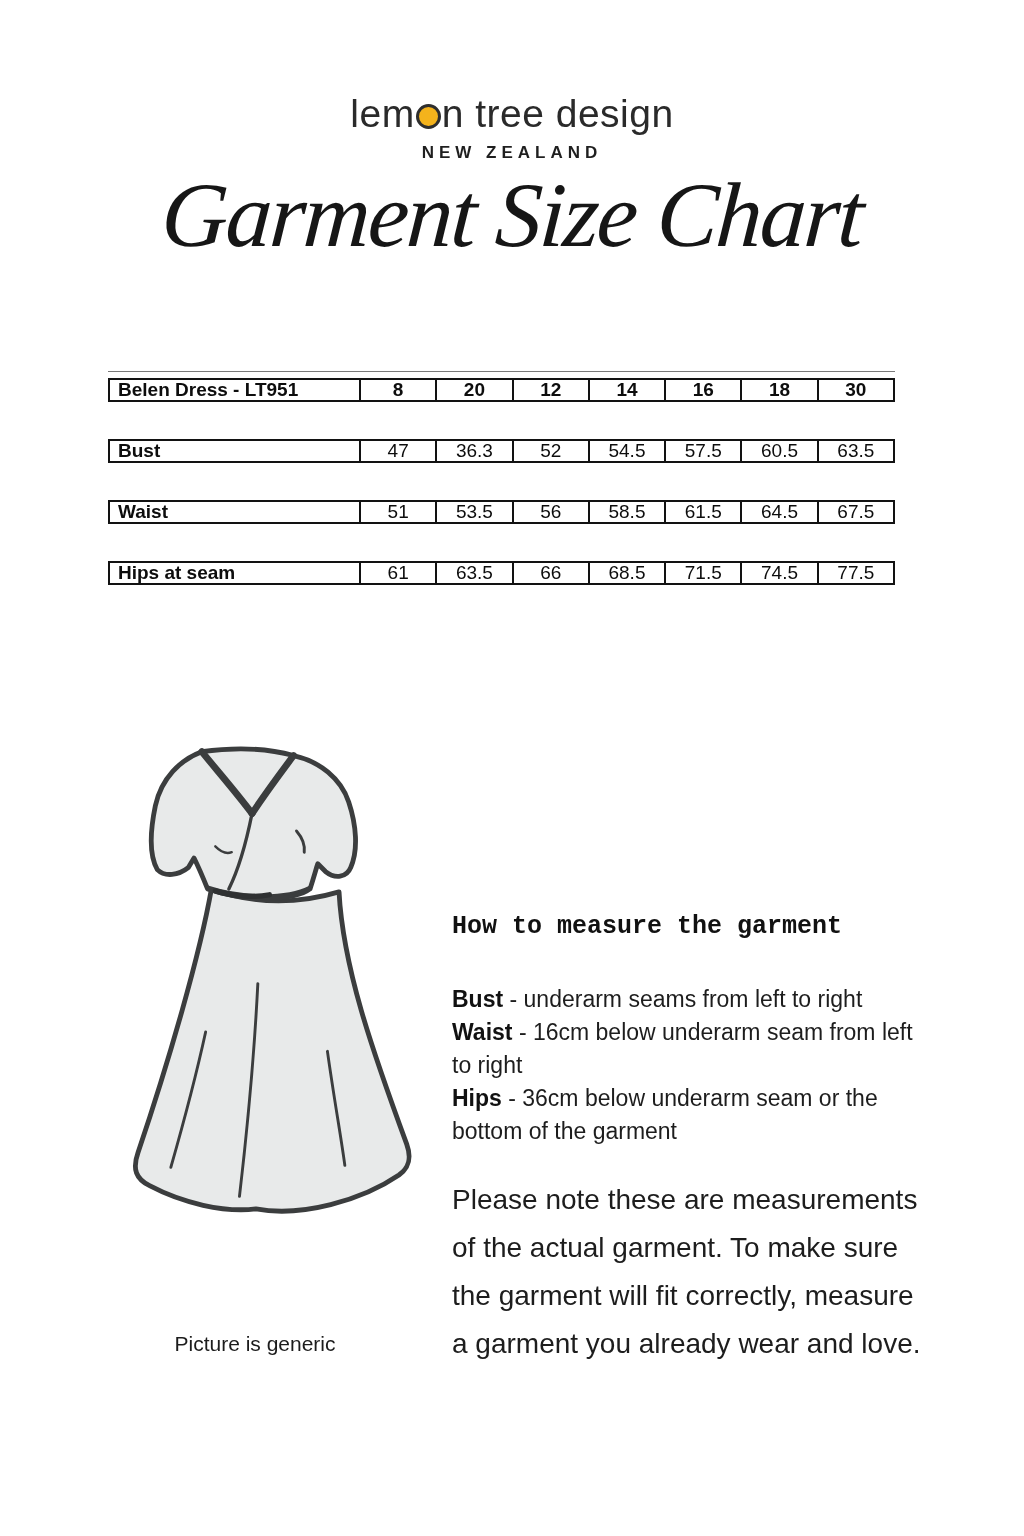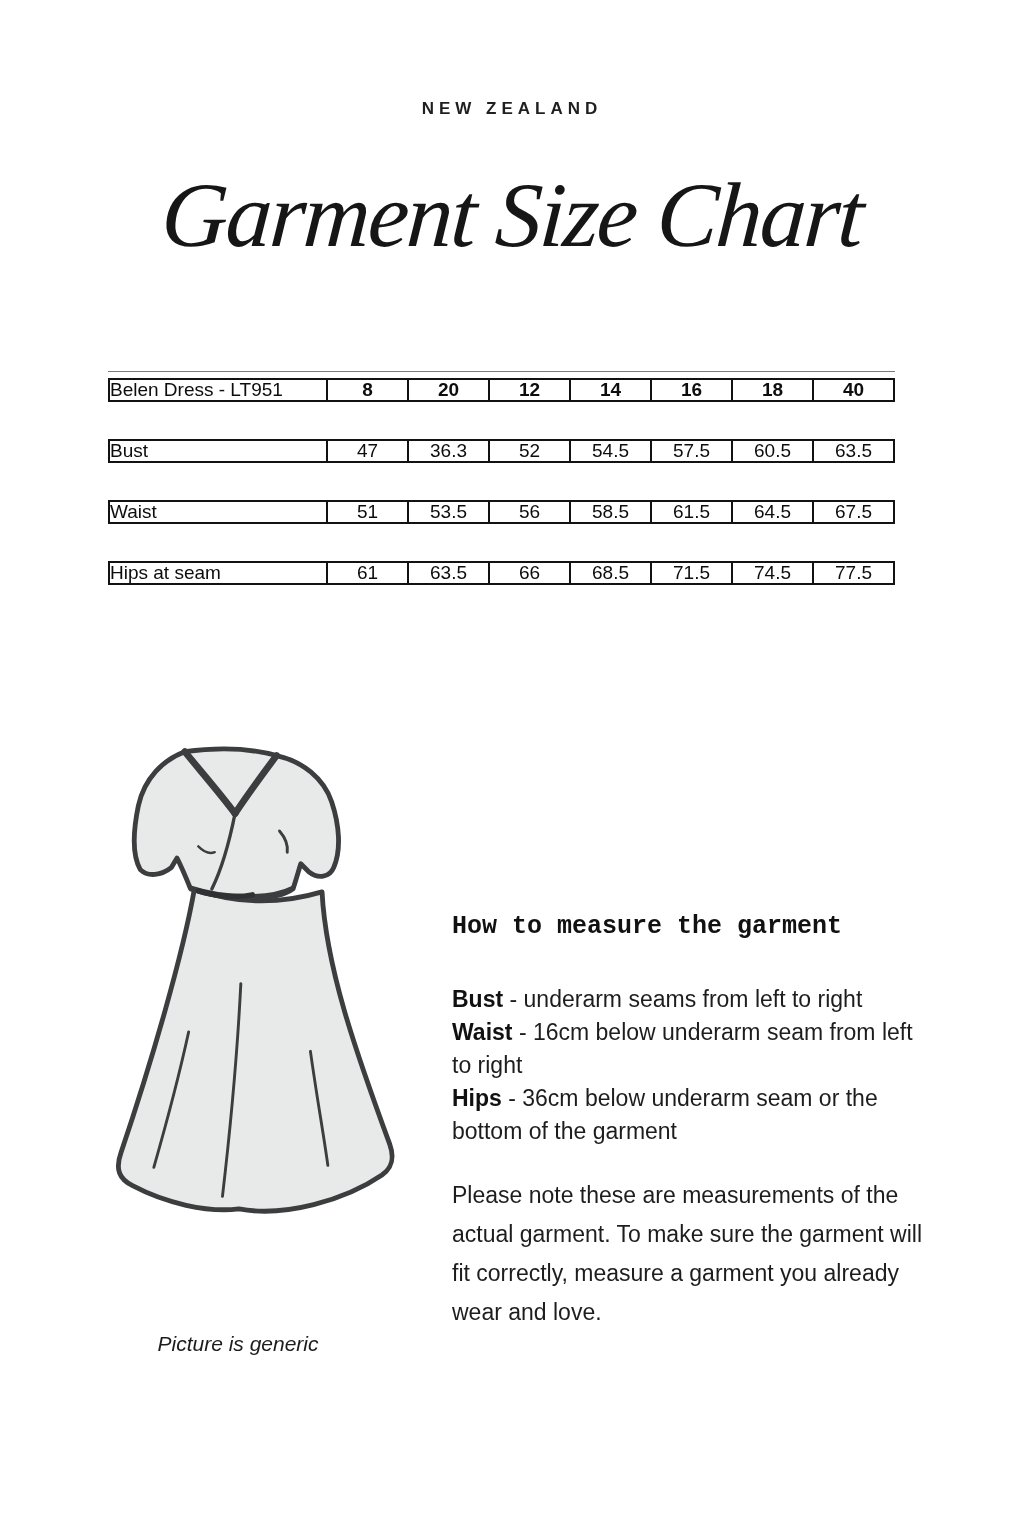--- a/index.html
+++ b/index.html
@@ -20,59 +20,60 @@
                   font-size:92px; letter-spacing:-2px; color:#161616; transform:skewX(-4deg); }
 
   
   .size-table { position:absolute; left:108px; top:371px; width:787px; }
   .topline { border-top:1px solid #7a7a7a; margin-bottom:6px; }
   .trow { display:flex; height:24px; border:2px solid #121212; background:#fff; }
   .trow.gap { margin-top:37px; }
   .cell { display:flex; align-items:center; justify-content:center;
           border-left:2px solid #121212; font-size:19px; color:#0d0d0d; overflow:hidden; }
   .cell:first-child { border-left:none; }
-  .cell.label { width:216px; justify-content:flex-start; padding-left:0; font-weight:normal; }
+  .cell.label { width:249px; justify-content:flex-start; padding-left:8px; font-weight:bold; }
   .cell.num { flex:1; }
   .trow.header .cell.num { font-weight:bold; }
 
   
-  .dress-figure { position:absolute; left:100px; top:742px; width:330px;font-style:italic; }
+  .dress-figure { position:absolute; left:117px; top:742px; width:330px; }
   .dress-figure svg { display:block; }
   .dress-caption { margin-top:10px; width:276px; text-align:center; font-size:21px; color:#1c1c1c; }
 
   
   .howto { position:absolute; left:452px; top:912px; width:474px; color:#1d1d1d; }
   .howto h2 { font-size:25px; font-weight:bold; color:#111;font-family:Liberation Mono, monospace; }
   .defs { margin-top:42px; font-size:23px; line-height:33px; }
   .def-term { font-weight:bold; color:#111; }
-  .note { margin-top:28px; font-size:23px; line-height:39px; }
+  .note { margin-top:28px; font-size:28px; line-height:48px; }
 </style>
 </head>
 <body>
 
 <div class="page">
 
   <header class="brand">
+    <div class="brand-logo"><span>lem</span><span class="lemon-dot"></span><span>n tree design</span></div>
     <div class="brand-sub">NEW ZEALAND</div>
   </header>
 
   <h1 class="script-title">Garment Size Chart</h1>
 
   <div class="size-table">
     <div class="topline"></div>
 
     <div class="trow header">
       <div class="cell label">Belen Dress - LT951</div>
       <div class="cell num">8</div>
       <div class="cell num">20</div>
       <div class="cell num">12</div>
       <div class="cell num">14</div>
       <div class="cell num">16</div>
       <div class="cell num">18</div>
-      <div class="cell num">40</div>
+      <div class="cell num">30</div>
     </div>
 
     <div class="trow gap">
       <div class="cell label">Bust</div>
       <div class="cell num">47</div>
       <div class="cell num">36.3</div>
       <div class="cell num">52</div>
       <div class="cell num">54.5</div>
       <div class="cell num">57.5</div>
       <div class="cell num">60.5</div>

